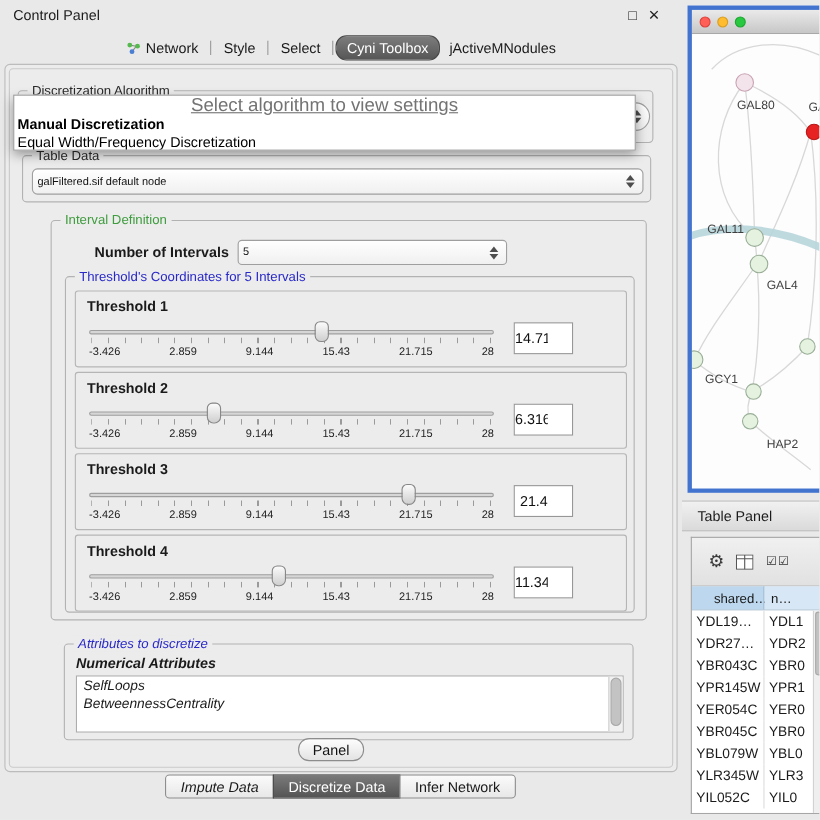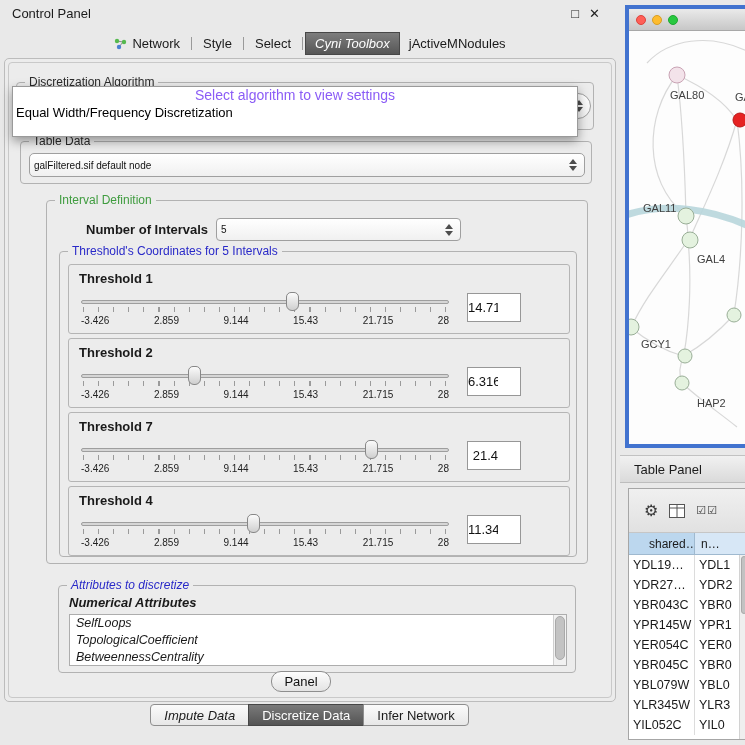--- a/index.html
+++ b/index.html
@@ -9,40 +9,40 @@
 
   
   .control-panel { position:absolute; left:0; top:0; width:620px; height:745px; }
   .cp-titlebar { position:absolute; left:0; top:0; width:100%; height:26px; display:flex; align-items:center; padding:0 12px; }
   .cp-title { font-size:13px; color:#1b1b1b; }
   .cp-title-icons { margin-left:auto; display:flex; gap:10px; font-size:13px; color:#222; padding-right:8px; }
   .cp-title-icons span { cursor:default; }
 
   .cp-tabs { position:absolute; top:31px; left:0; width:100%; height:25px; display:flex; justify-content:center; align-items:center; }
   .cp-tab { padding:3px 9px; font-size:13px; display:flex; align-items:center; gap:5px; white-space:nowrap; }
-  .cp-tab.selected { background:linear-gradient(#7d7d7d,#565656); color:#fff; border:1px solid #474747; border-radius:0;font-style:italic; }
+  .cp-tab.selected { background:linear-gradient(#7d7d7d,#565656); color:#fff; border:1px solid #474747; border-radius:10px; }
   .tab-divider { width:1px; height:13px; background:#9a9a9a; margin:0 2px; }
 
   .cp-body { position:absolute; left:4px; top:58px; width:612px; height:644px; background:#ececec; border:1px solid #bcbcbc; border-radius:5px; }
   .cp-body-inner { position:absolute; inset:3px; border:1px solid #c9c9c9; border-radius:4px; }
 
   .group { position:absolute; border:1px solid #b2b2b2; border-radius:4px; }
   .group-label { position:absolute; top:-8px; left:8px; background:#ececec; padding:0 4px; font-size:12px; color:#2a2a2a; white-space:nowrap; }
   .group-label.green { color:#3f9c3f; }
   .group-label.blue  { color:#2929c8; }
 
   
   .combo { position:absolute; background:linear-gradient(#ffffff,#f0f0f0); border:1px solid #9f9f9f; display:flex; align-items:center; padding-left:4px; font-size:10px; color:#111; }
   .combo .stepper { position:absolute; right:7px; top:50%; transform:translateY(-50%); display:flex; flex-direction:column; align-items:center; gap:2px; }
   .tri-up   { width:0; height:0; border-left:4px solid transparent; border-right:4px solid transparent; border-bottom:5px solid #4d4d4d; }
   .tri-down { width:0; height:0; border-left:4px solid transparent; border-right:4px solid transparent; border-top:5px solid #4d4d4d; }
 
   
   .algo-popup { position:absolute; left:12px; top:86px; width:566px; height:51px; background:#fff; border:1px solid #9a9a9a; box-shadow:0 4px 10px rgba(0,0,0,.38); z-index:6; overflow:hidden; }
-  .algo-popup .placeholder { height:17px; line-height:17px; text-align:center; color:#8b5cf6; font-size:14px; }
+  .algo-popup .placeholder { height:17px; line-height:17px; text-align:center; color:#737373; font-size:17px;text-decoration:underline; }
   .algo-popup .opt { height:17px; line-height:17px; padding-left:3px; font-size:13px; color:#000; }
   .algo-popup .opt.bold { font-weight:bold; }
 
   
   .threshold-box { position:absolute; left:8px; width:502px; height:70px; border:1px solid #b5b5b5; border-radius:3px; background:#ececec; }
   .th-label { position:absolute; left:10px; top:6px; font-weight:bold; font-size:13px; }
   .slider { position:absolute; left:12px; top:26px; width:368px; height:40px; }
   .slider-track { position:absolute; left:0; top:9px; width:100%; height:4px; background:#d6d6d6; border:1px solid #9e9e9e; border-radius:2px; }
   .slider-ticks { position:absolute; left:2px; top:16px; width:364px; height:5px;
                   background:repeating-linear-gradient(90deg,#9a9a9a 0 1px,transparent 1px 15.1px); }
@@ -142,20 +142,21 @@
       <div class="combo" style="left:8px; top:10px; width:566px; height:26px; border-radius:13px;">
         <span class="stepper">
             <span class="tri-up"></span>
             <span class="tri-down"></span>
           </span>
       </div>
     </div>
 
     <div class="algo-popup">
       <div class="placeholder">Select algorithm to view settings</div>
+      <div class="opt bold">Manual Discretization</div>
       <div class="opt">Equal Width/Frequency Discretization</div>
     </div>
 
     <div class="group" style="left:20px; top:141px; width:572px; height:43px;">
       <span class="group-label">Table Data</span>
       <div class="combo" style="left:8px; top:11px; width:556px; height:24px; border-radius:5px;">
         <span>galFiltered.sif default node</span>
         <span class="stepper">
             <span class="tri-up"></span>
             <span class="tri-down"></span>
@@ -208,21 +209,21 @@
                 <span>9.144</span>
                 <span>15.43</span>
                 <span>21.715</span>
                 <span>28</span>
             </div>
           </div>
           <input class="th-value" value="6.316" style="">
         </div>
 
         <div class="threshold-box" style="top:160px;">
-          <div class="th-label">Threshold 7</div>
+          <div class="th-label">Threshold 3</div>
           <div class="slider">
             <div class="slider-track"></div>
             <div class="slider-ticks"></div>
             <div class="slider-thumb" style="left: calc(79% - 7px);"></div>
             <div class="scale">
               <span>-3.426</span>
                 <span>2.859</span>
                 <span>9.144</span>
                 <span>15.43</span>
                 <span>21.715</span>
@@ -250,21 +251,20 @@
           <input class="th-value" value="11.344" style="">
         </div>
       </div>
     </div>
 
     <div class="group" style="left:58px; top:585px; width:518px; height:88px;font-style:italic;">
       <span class="group-label blue">Attributes to discretize</span>
       <div style="position:absolute; left:10px; top:9px; font-weight:bold; font-size:13px;">Numerical Attributes</div>
       <div class="attr-list">
         <div class="item">SelfLoops</div>
-        <div class="item">TopologicalCoefficient</div>
         <div class="item">BetweennessCentrality</div>
         <div class="attr-scroll">
             <div class="thumb"></div>
           </div>
       </div>
     </div>
 
     <button class="apply-btn">Panel</button>
 
     <div class="bottom-tabs">

